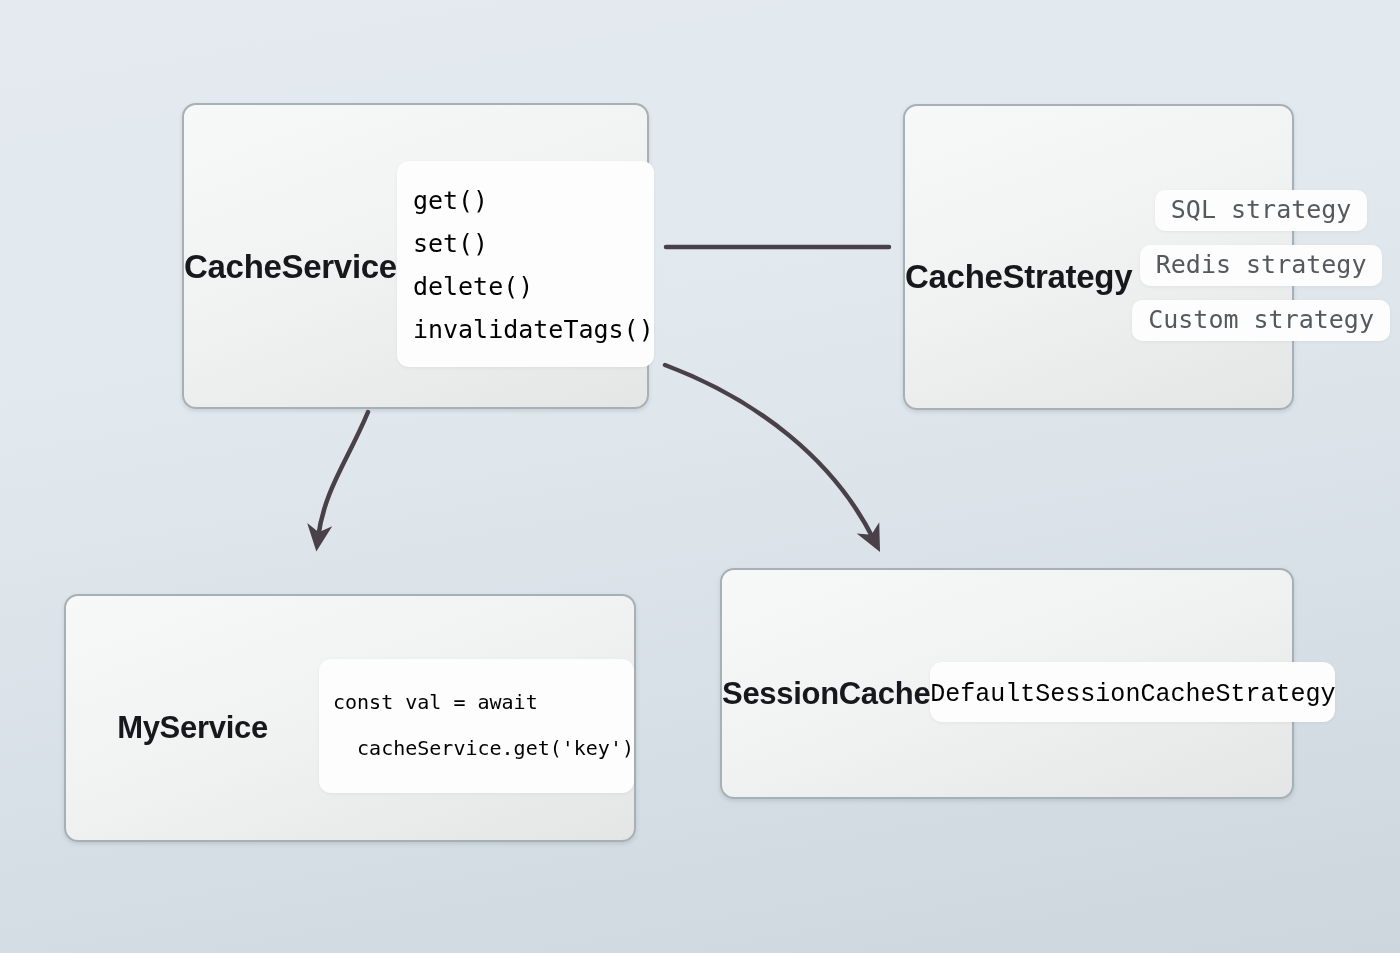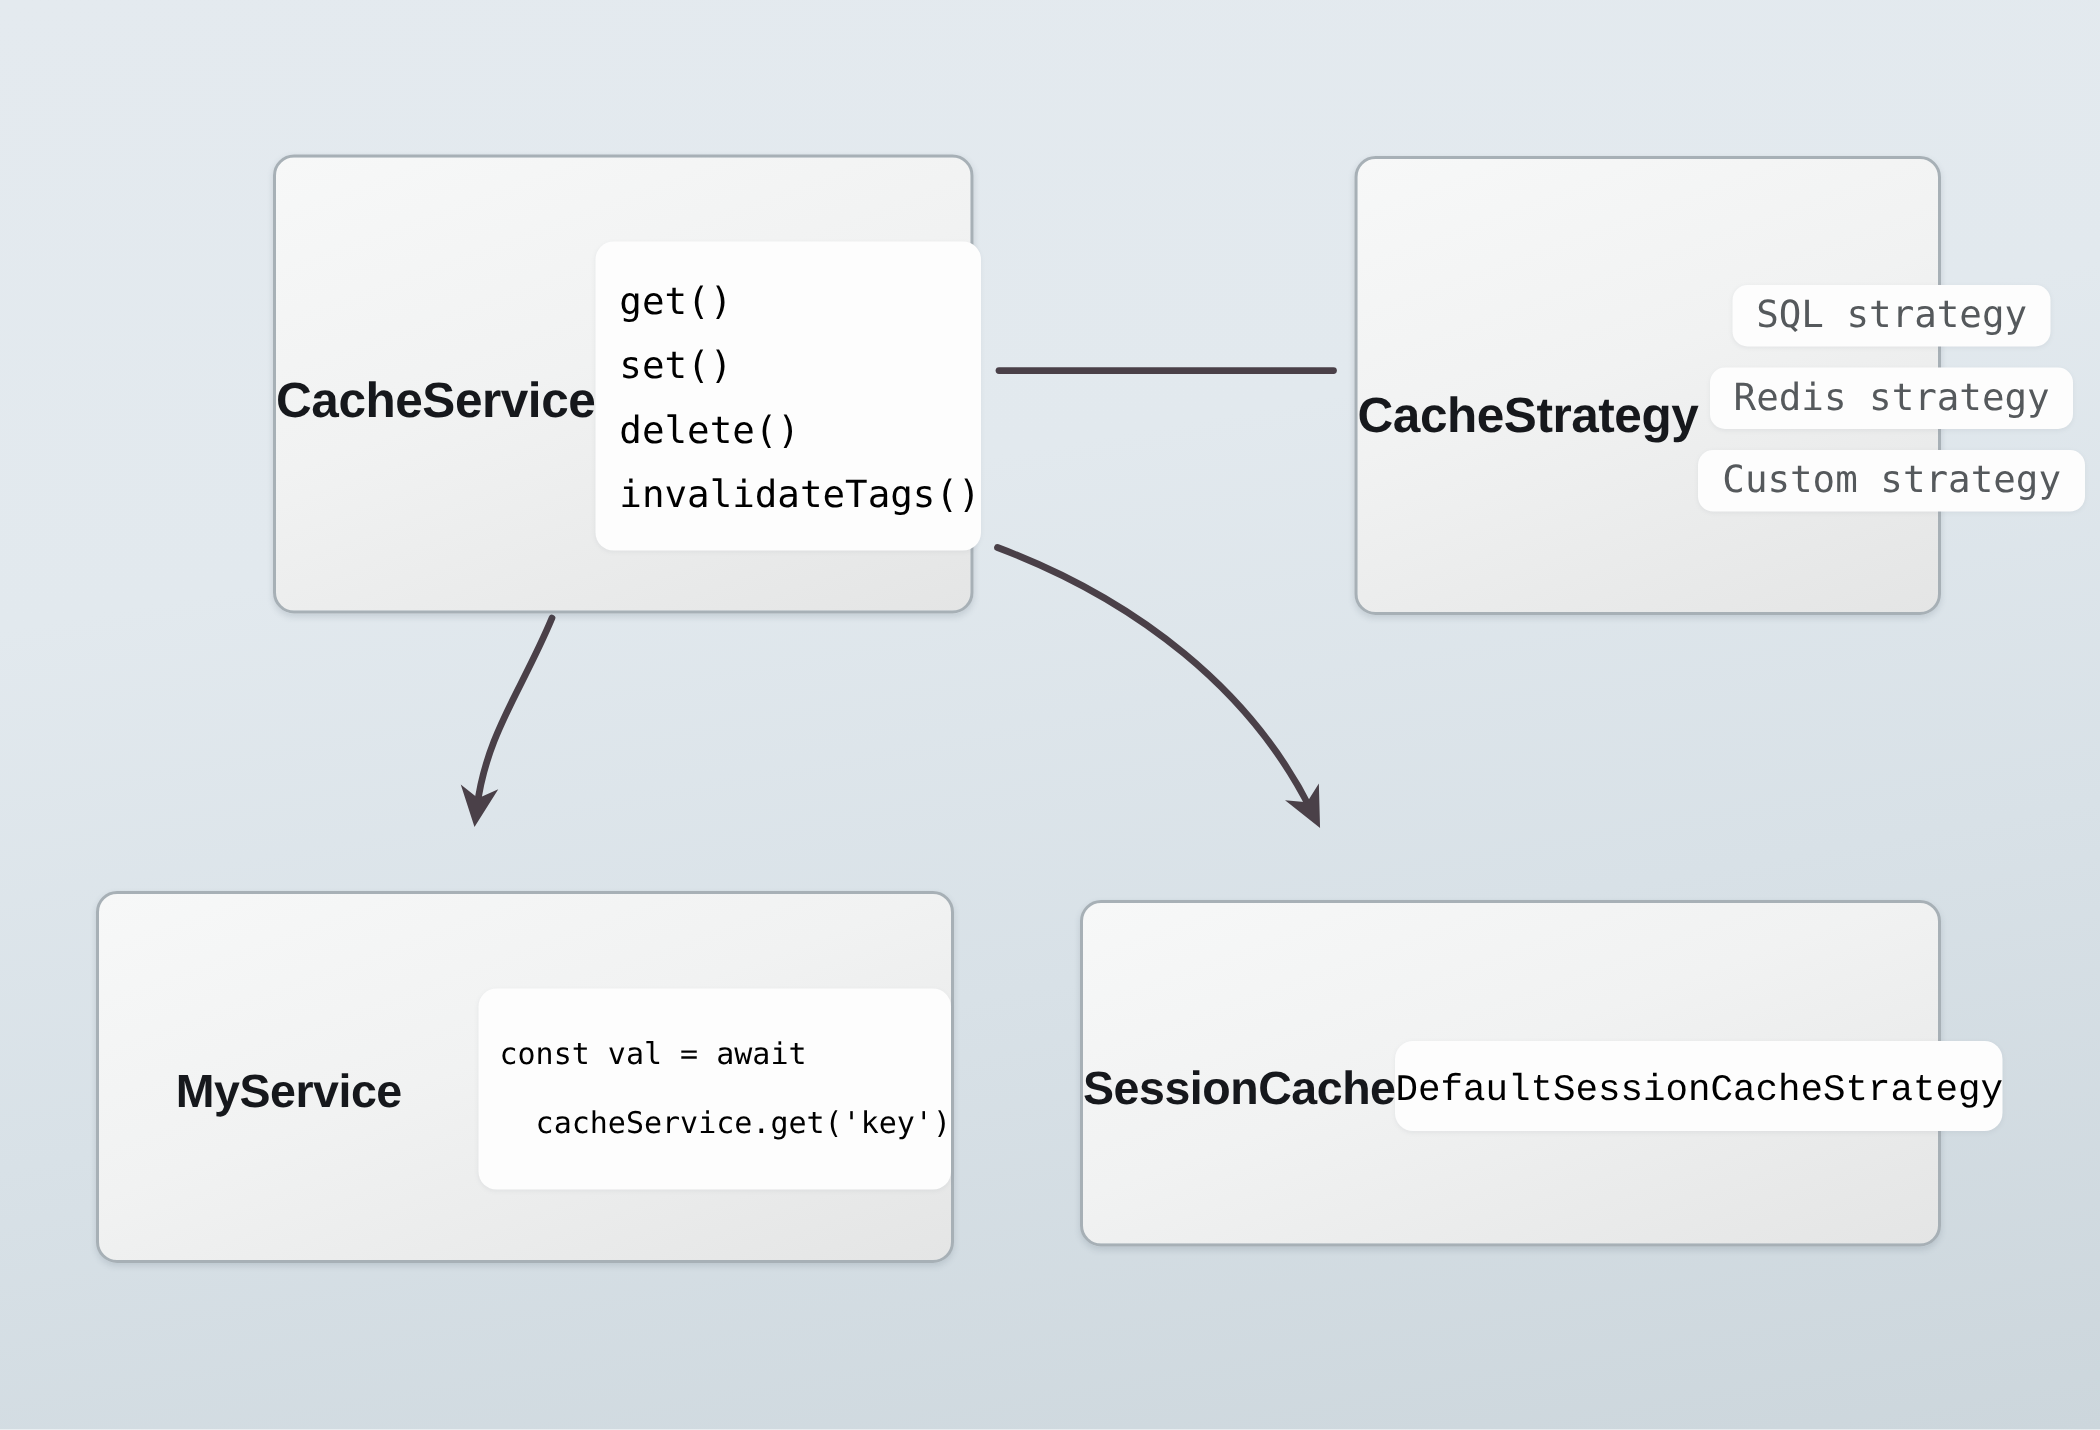--- a/index.html
+++ b/index.html
@@ -121,21 +121,21 @@
     line-height: 46px;
     text-align: left;
   }
   #my-service-code div {
     white-space: pre;
   }
 
   
   #node-session-cache {
     left: 720px;
-    top: 600px;
+    top: 568px;
     width: 574px;
     height: 231px;
   }
   #node-session-cache .node-title {
     font-size: 31px;
     margin-top: 20px;
   }
   #session-cache-code {
     margin-top: 16px;
     width: 502px;

